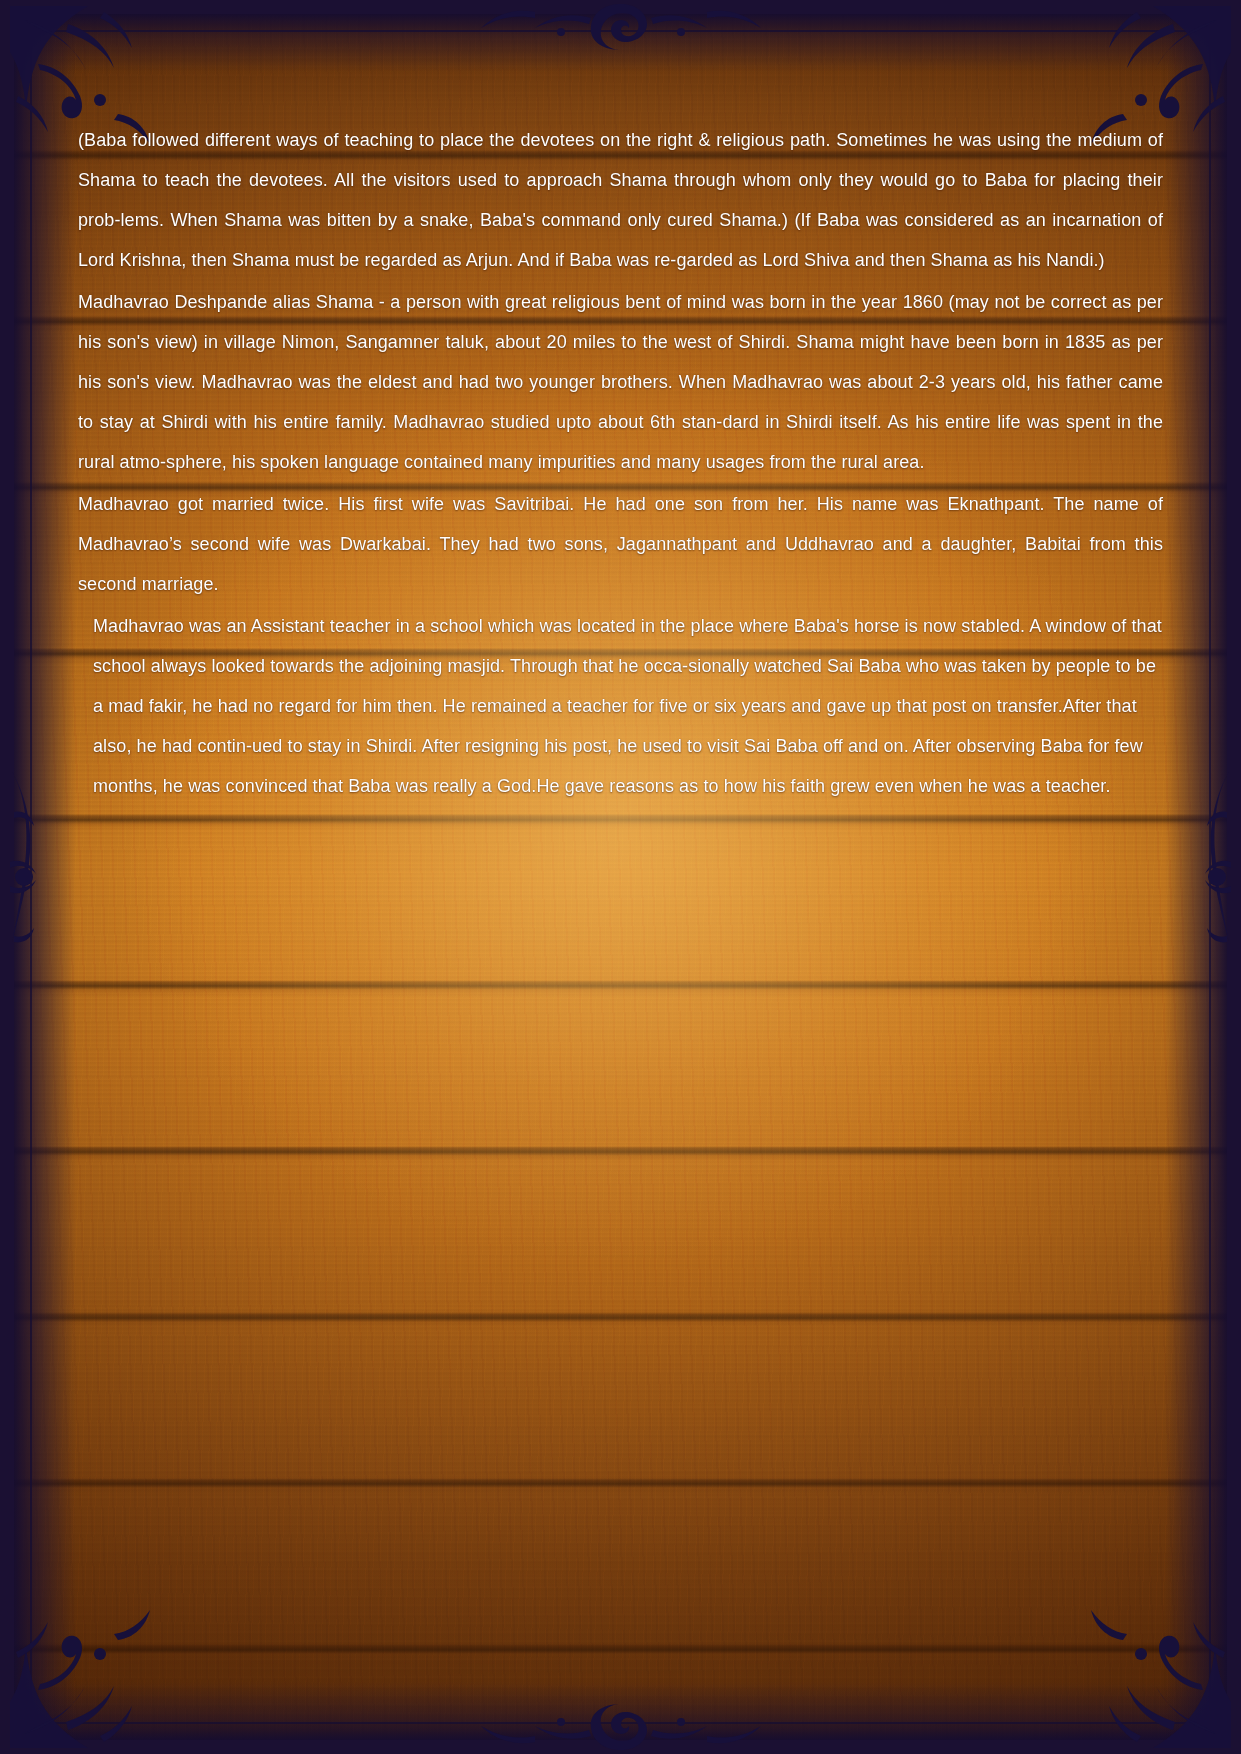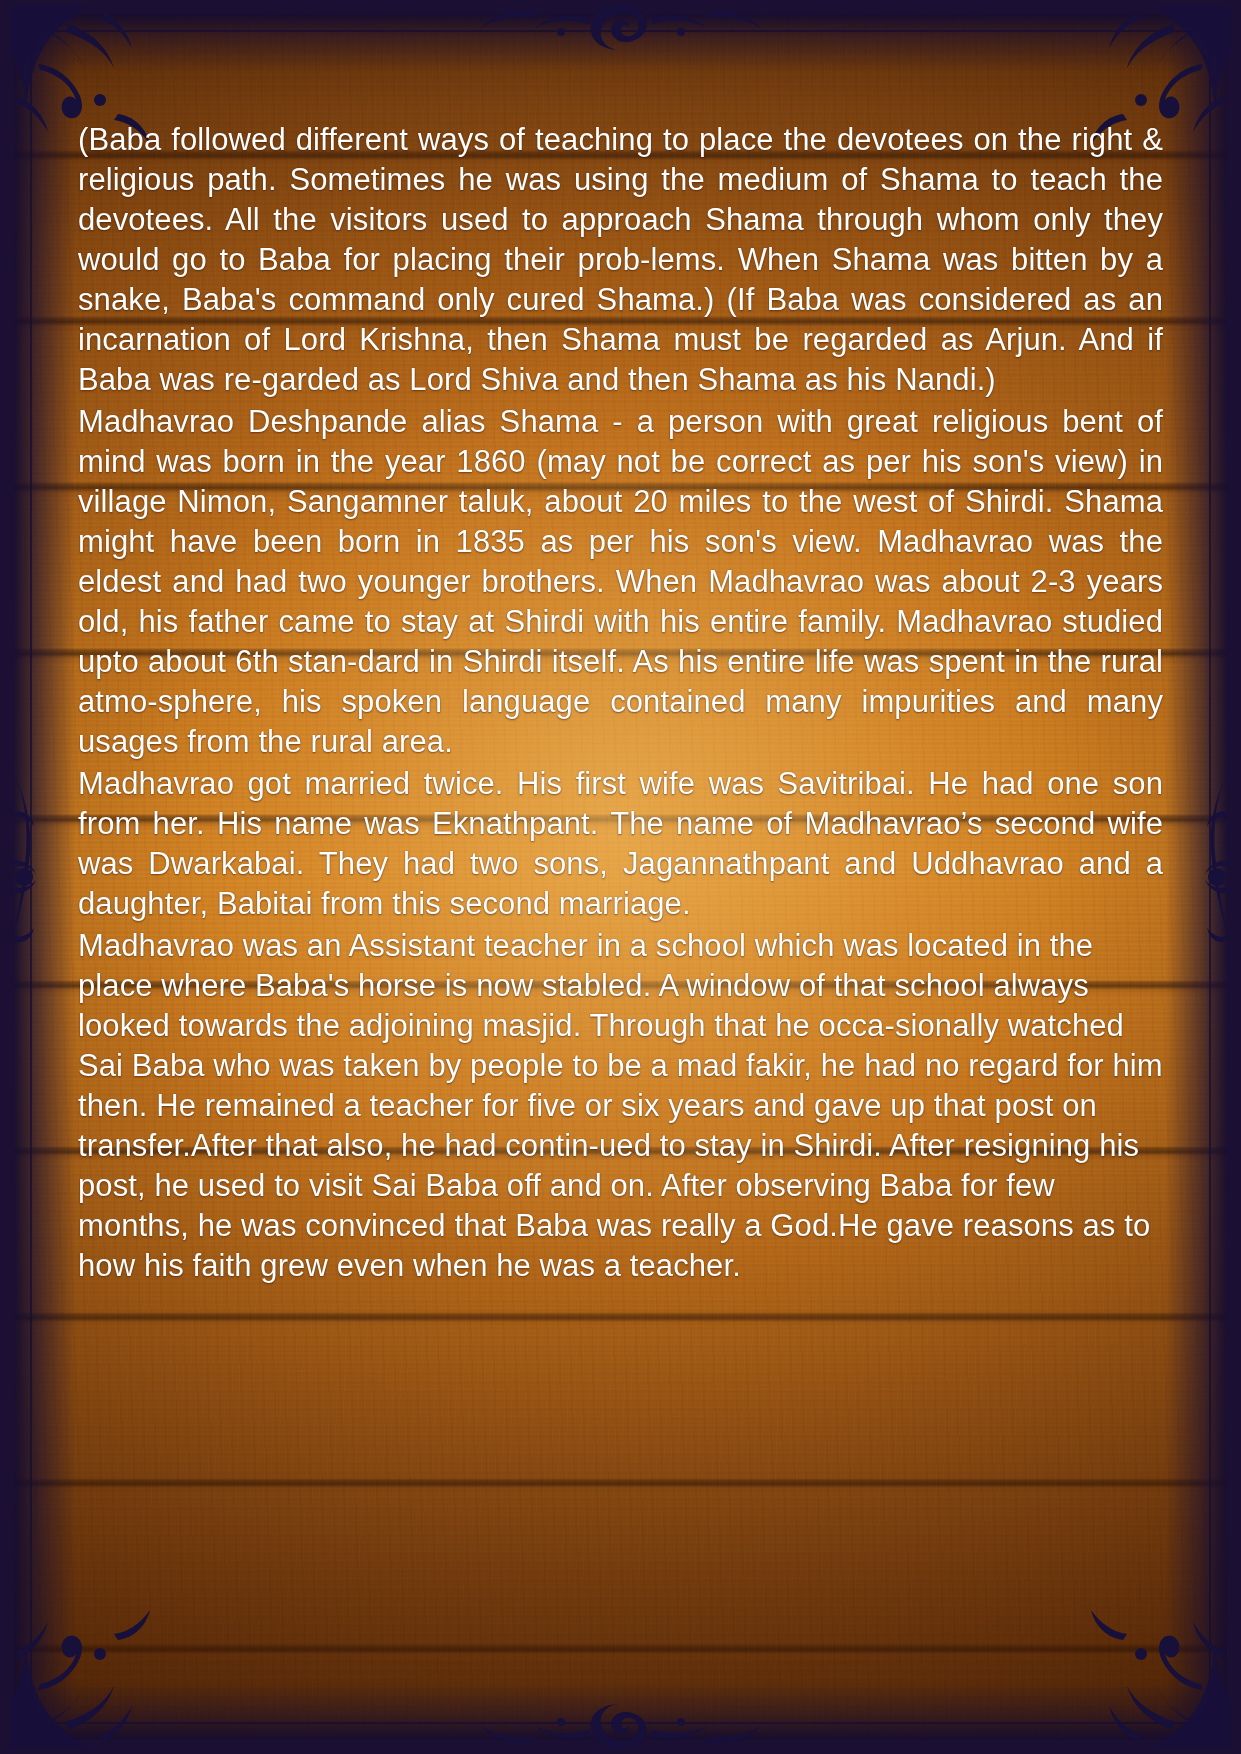--- a/index.html
+++ b/index.html
@@ -148,30 +148,30 @@
   
   .content {
     position: absolute;
     left: 78px;
     right: 78px;
     top: 120px;
     z-index: 5;
   }
   .para {
     color: #ffffff;
-    font-size: 31px;
+    font-size: 18px;
     line-height: 40px;
     text-align: justify;
     text-justify: inter-word;
     margin: 0 0 2px 0;
     letter-spacing: 0.1px;
     text-shadow: 0 1px 2px rgba(60,20,0,0.55), 0 0 1px rgba(0,0,0,0.35);
     hyphens: manual;
   }
-  .para:last-child { margin-bottom: 0; }
+  .para:last-child { margin-bottom: 0; margin-left: 15px; }
   .para.last-left { text-align: left; }
 </style>
 </head>
 <body>
 
 <div class="page">
 
   <div class="grain"></div>
   <div class="glow"></div>
 

